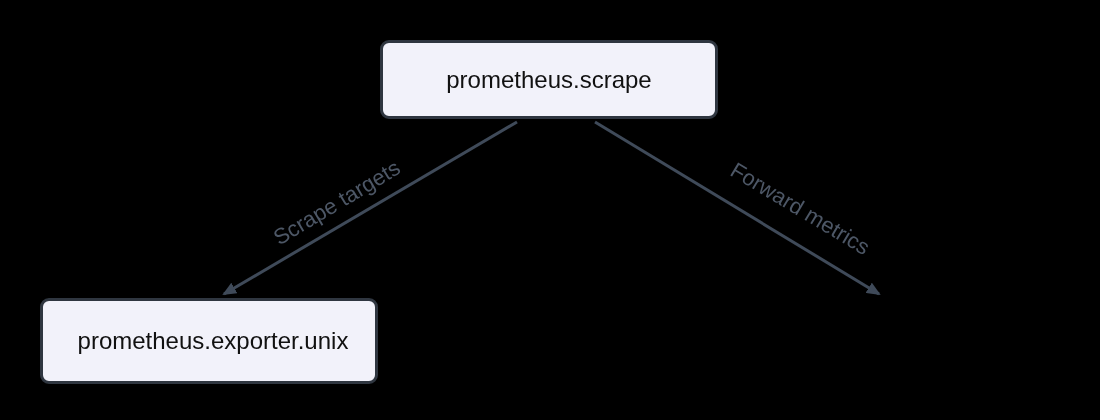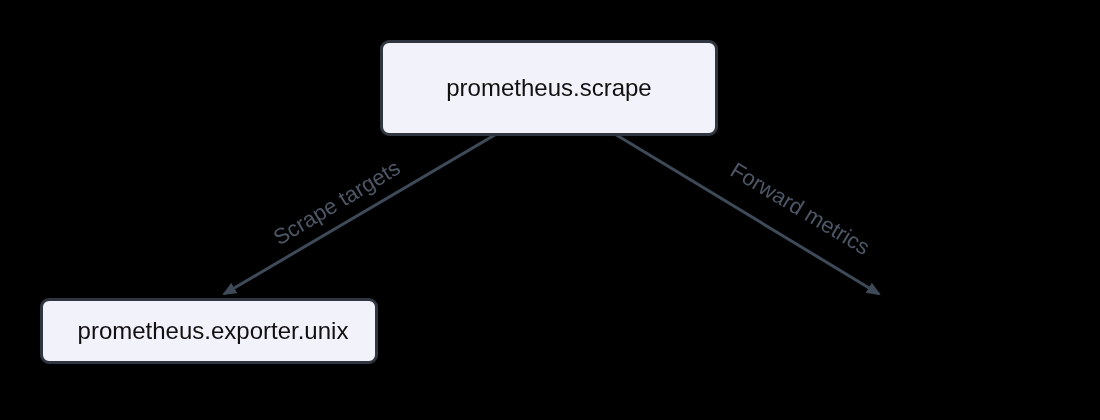--- a/index.html
+++ b/index.html
@@ -37,22 +37,22 @@
     border: 3px solid var(--node-border, #2f3640);
     border-radius: 9px;
     display: flex;
     align-items: center;
     justify-content: center;
     color: var(--node-text-color, #111111);
     font-size: 24px;
     line-height: 1;
     white-space: nowrap;
   }
-  .node-top    { left: 380px; top: 40px;  width: 338px; height: 96px; }
-  .node-left   { left: 40px;  top: 298px; width: 338px; height: 66px; padding-left: 8px; }
+  .node-top    { left: 380px; top: 40px;  width: 338px; height: 79px; }
+  .node-left   { left: 40px;  top: 298px; width: 338px; height: 86px; padding-left: 8px; }
   .node-right  { left: 720px; top: 298px; width: 338px; height: 81px; }
   .edge-label {
     position: absolute;
     color: var(--edge-label-color, #4d5766);
     font-size: 22px;
     white-space: nowrap;
     transform-origin: center center;
   }
   .edge-label-left {
     left: 337px;

